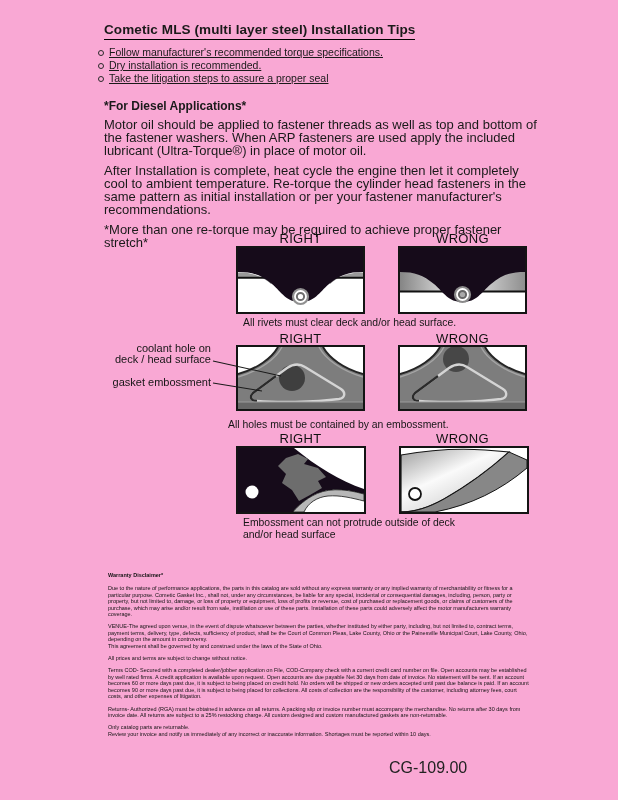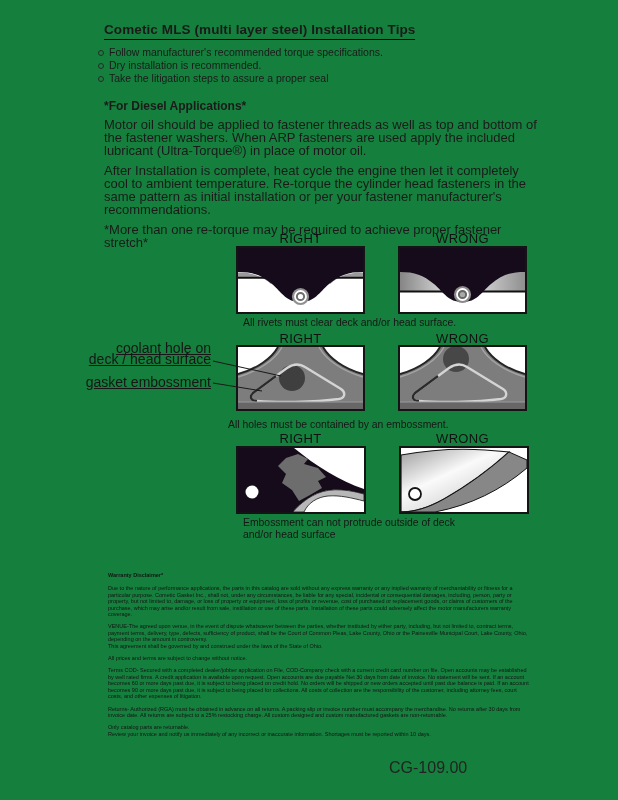--- a/index.html
+++ b/index.html
@@ -1,22 +1,22 @@
 <!DOCTYPE html>
 <html><head>
 <meta charset="utf-8">
 <style>
   html,body{margin:0;padding:0;background:#fff;}
-  .page{position:relative;width:618px;height:800px;background:#15803d;overflow:hidden;
+  .page{position:relative;width:618px;height:800px;background:#f9a8d4;overflow:hidden;
         font-family:"Liberation Sans",sans-serif;color:#1a1a1a;}
   
   .main-text{position:absolute;left:104px;top:20px;width:437px;}
   .doc-title{font-size:13.5px;font-weight:bold;display:inline-block;border-bottom:1.6px solid #000;
              padding-bottom:2px;margin:0 0 6px 0;letter-spacing:.1px;}
-  ul.bullets{list-style:none;margin:0 0 0 -6px;padding:0;font-size:10.5px;line-height:13px;}
+  ul.bullets{list-style:none;margin:0 0 0 -6px;padding:0;font-size:10.5px;line-height:13px;text-decoration:underline;}
   ul.bullets li{position:relative;padding-left:11px;}
   ul.bullets li.b1::before{content:"";position:absolute;left:0;top:4px;width:4px;height:4px;
              border:1px solid #2a2a2a;border-radius:50%;}
   ul.bullets li.b2{padding-left:25px;}
   ul.bullets li.b2::before{content:"";position:absolute;left:15px;top:4.5px;width:4.5px;height:4.5px;
              background:#1a1a1a;border-radius:50%;}
   .diesel-head{font-size:12px;font-weight:bold;margin:14px 0 5px 0;}
   .main-text p{font-size:13px;line-height:13px;margin:0 0 7px 0;}
   
   .diag-row{position:absolute;}
@@ -27,22 +27,22 @@
   .dbox.tall{height:62px;}
   .dbox.r3{width:126px;}
   .dbox svg{display:block;}
   .caption{position:absolute;top:86px;left:7px;font-size:10.4px;line-height:11.5px;
            white-space:pre-line;width:300px;color:#161616;}
   
   .row2{left:104px;top:331px;width:425px;height:104px;}
   .row2 .rw-labels{position:absolute;left:132px;top:0;}
   .row2 .boxes{left:132px;top:14px;}
   .row2 .caption{left:124px;top:88px;}
-  .leader-label{position:absolute;right:318px;text-align:right;font-size:14px;line-height:11px;
-                white-space:nowrap;color:#161616;text-decoration:underline;}
+  .leader-label{position:absolute;right:318px;text-align:right;font-size:11px;line-height:11px;
+                white-space:nowrap;color:#161616;}
   .leader-overlay{position:absolute;left:0;top:0;pointer-events:none;}
   
   .fineprint{position:absolute;left:108px;top:572px;width:424px;font-size:5.5px;line-height:6.4px;color:#141414;}
   .fineprint .fp-head{font-weight:bold;margin:0 0 7px 0;}
   .fineprint p{margin:0 0 6px 0;white-space:pre-line;}
   
   .docnum{position:absolute;left:389px;top:759px;font-size:16px;color:#222;}
 </style>
 </head>
 <body>

